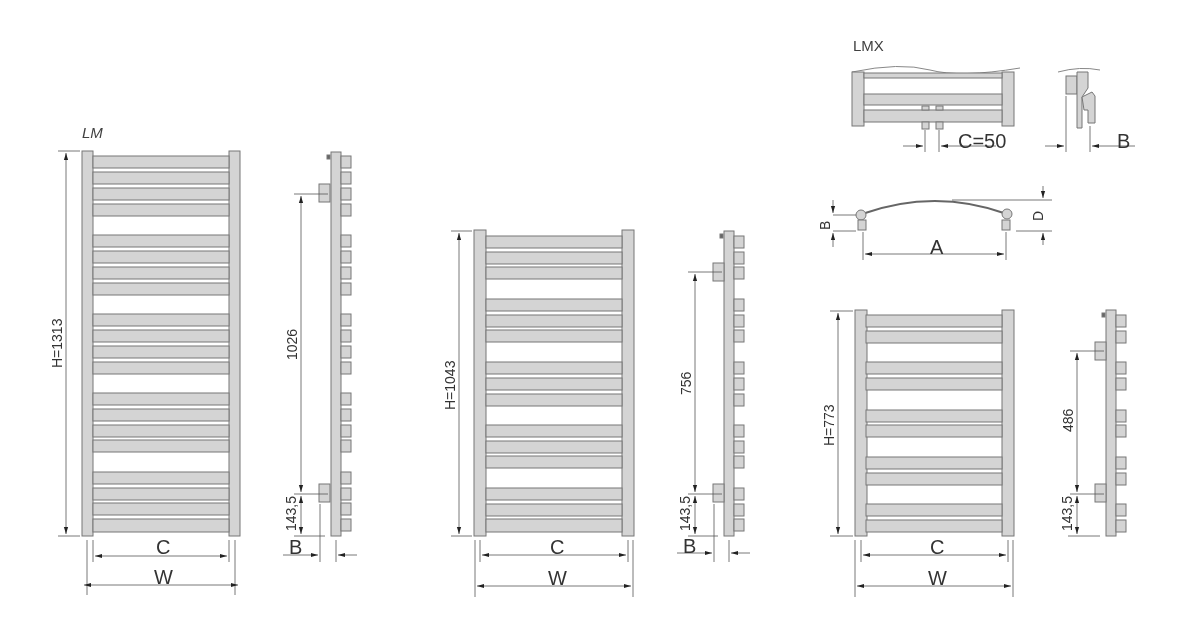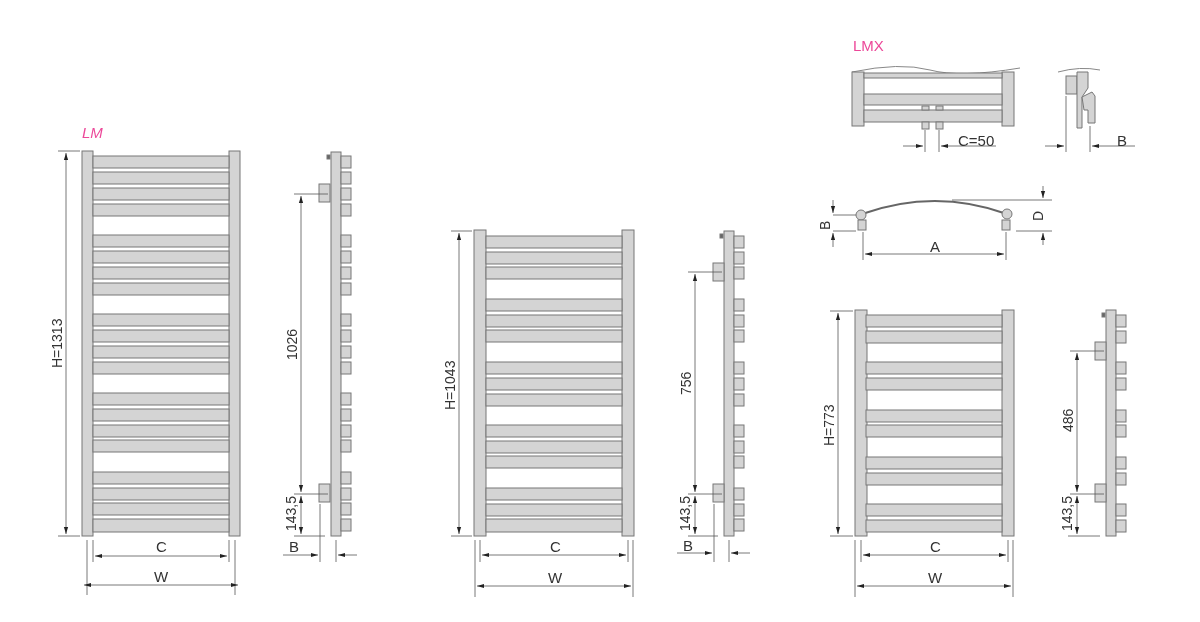--- a/index.html
+++ b/index.html
@@ -1,19 +1,19 @@
 <!DOCTYPE html>
 <html><head>
 <meta charset="utf-8">
 <style>
   html, body { margin: 0; padding: 0; background: #ffffff; }
   body { width: 1200px; height: 622px; overflow: hidden; position: relative; font-family: "Liberation Sans", sans-serif; }
   #stage { position: absolute; left: 0; top: 0; width: 1200px; height: 622px; }
-  .lbl { position: absolute; color: #333333; font-size: 15px; line-height: 14px; white-space: nowrap; }
-  .title { font-size: 15px; color: #ec4899; }
+  .lbl { position: absolute; color: #333333; font-size: 20px; line-height: 14px; white-space: nowrap; }
+  .title { font-size: 15px; color: #404040; }
   .vlbl { position: absolute; color: #333333; font-size: 14px; line-height: 14px; white-space: nowrap; transform: rotate(-90deg); transform-origin: 0 0; }
 </style>
 </head>
 <body>
 
 <div id="stage">
 <svg width="1200" height="622" viewBox="0 0 1200 622" xmlns="http://www.w3.org/2000/svg">
   <defs>
     <marker id="arr" viewBox="0 0 10 10" refX="10" refY="5" markerWidth="9" markerHeight="7" orient="auto-start-reverse" markerUnits="userSpaceOnUse">
       <path d="M0,2 L10,5 L0,8 Z" fill="#222"></path>

